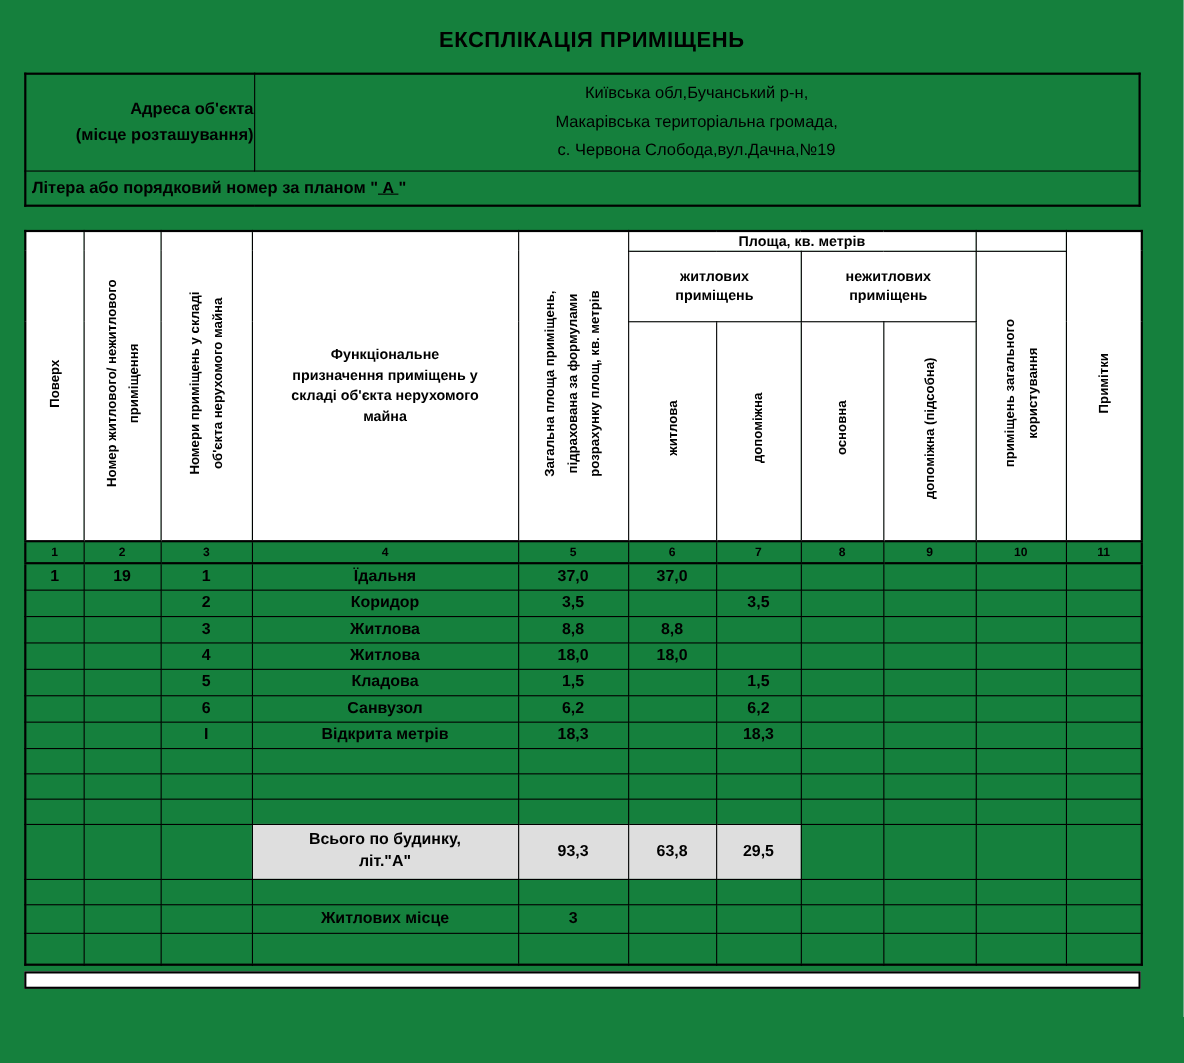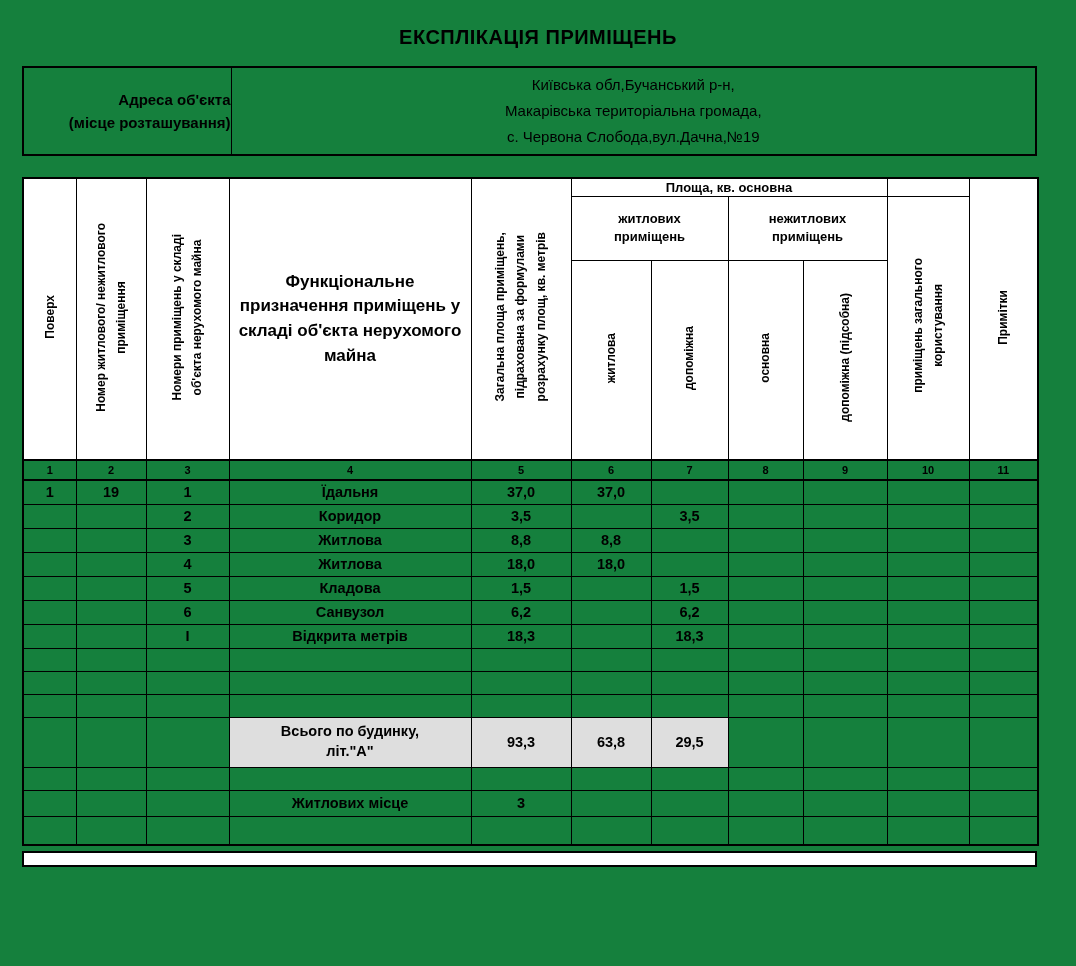--- a/index.html
+++ b/index.html
@@ -42,21 +42,21 @@
     writing-mode: vertical-rl;
     transform: rotate(180deg);
     white-space: pre-line;
     font-size: 12px;
     font-weight: 700;
     line-height: 1.7;
   }
   .h-group { height: 18px; font-size: 13px; }
   .h-sub { height: 64px; font-size: 13px; white-space: pre-line; line-height: 1.4; }
   .h-rot-row th { height: 200px; }
-  .h-func { font-size: 17px; white-space: pre-line; line-height: 1.45; }
+  .h-func { font-size: 13px; white-space: pre-line; line-height: 1.45; }
 
   .nums td {
     height: 20px; font-size: 11px; font-weight: 700; text-align: center;
     border-top-width: 2px; border-bottom-width: 2px;
   }
 
   tbody td {
     height: 24px;
     font-size: 14.5px;
     font-weight: 700;
@@ -88,20 +88,25 @@
     <tbody>
         <tr>
       <td class="addr-label-cell">
         <div class="addr-label">Адреса об'єкта
 (місце розташування)</div>
       </td>
       <td class="addr-value-cell">
         <div class="addr-line">Київська обл,Бучанський р-н,</div>
         <div class="addr-line">Макарівська територіальна громада,</div>
         <div class="addr-line">с. Червона Слобода,вул.Дачна,№19</div>
+      </td>
+    </tr>
+    <tr>
+      <td class="letter-cell" colspan="2">
+        <span class="letter-line">Літера або порядковий номер за планом "</span><span class="letter-value"> А </span><span class="letter-line">"</span>
       </td>
     </tr>
   </tbody>
     </table>
 
   <table class="main-table">
     <colgroup>
       <col style="width:53px">
         <col style="width:70px">
         <col style="width:83px">
@@ -123,21 +128,21 @@
 об'єкта нерухомого майна</span></th>
         <th rowspan="3">
             <div class="h-func">Функціональне
 призначення приміщень у
 складі об'єкта нерухомого
 майна</div>
           </th>
         <th rowspan="3"><span class="rot">Загальна площа приміщень,
 підрахована за формулами
 розрахунку площ, кв. метрів</span></th>
-        <th colspan="4" class="h-group">Площа, кв. основна</th>
+        <th colspan="4" class="h-group">Площа, кв. метрів</th>
         <th class="h-group"></th>
         <th rowspan="3"><span class="rot">Примітки</span></th>
       </tr>
       <tr>
         <th colspan="2" class="h-sub">житлових
 приміщень</th>
         <th colspan="2" class="h-sub">нежитлових
 приміщень</th>
         <th rowspan="2"><span class="rot">приміщень загального
 користування</span></th>

